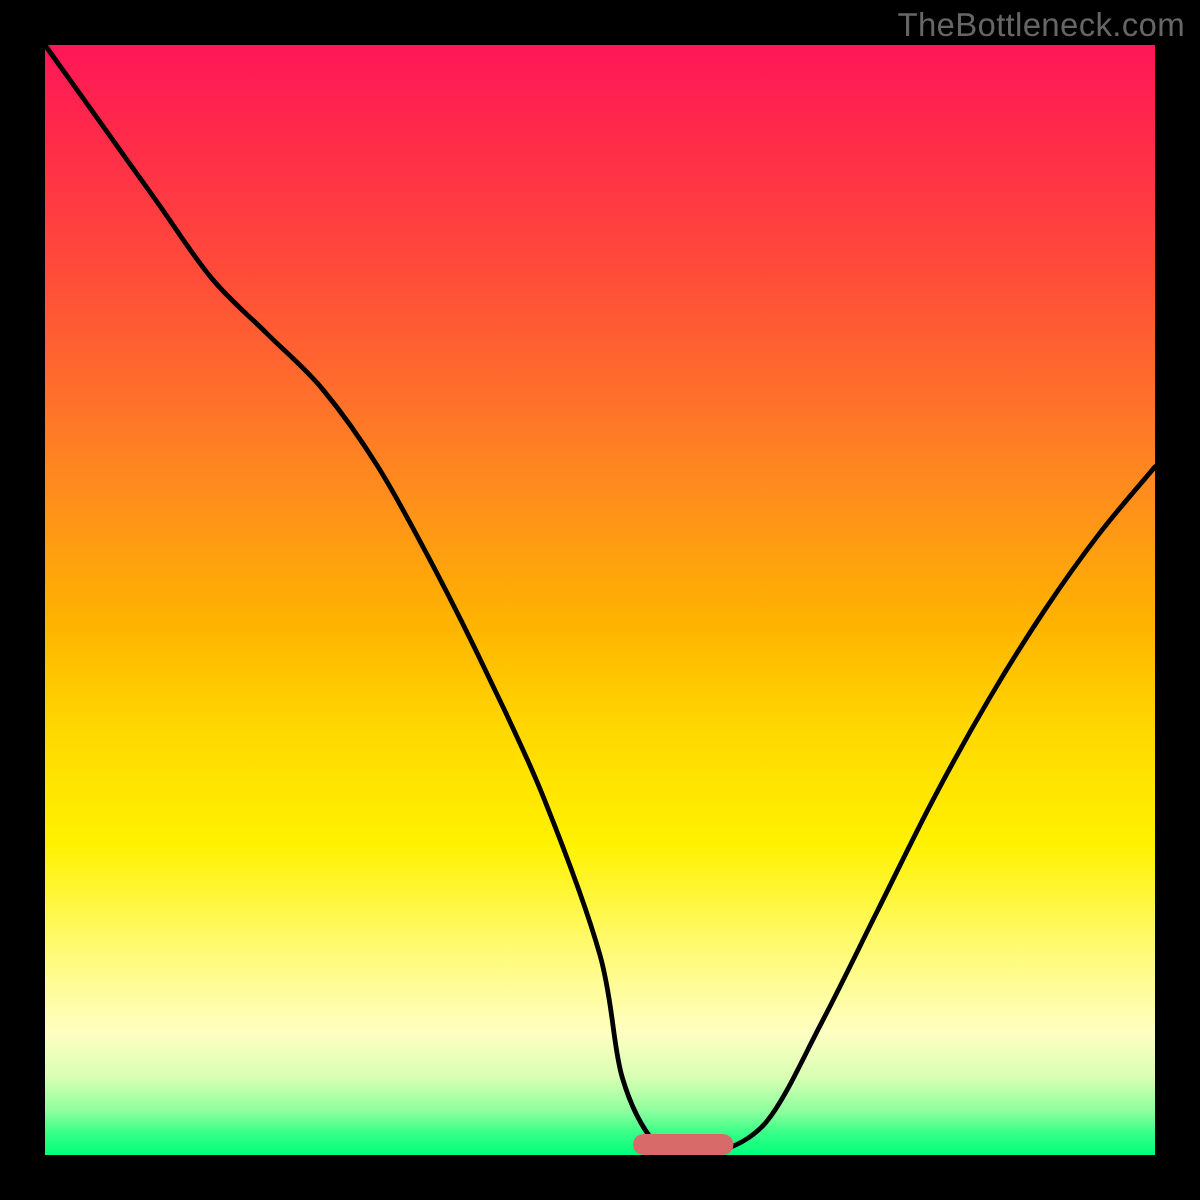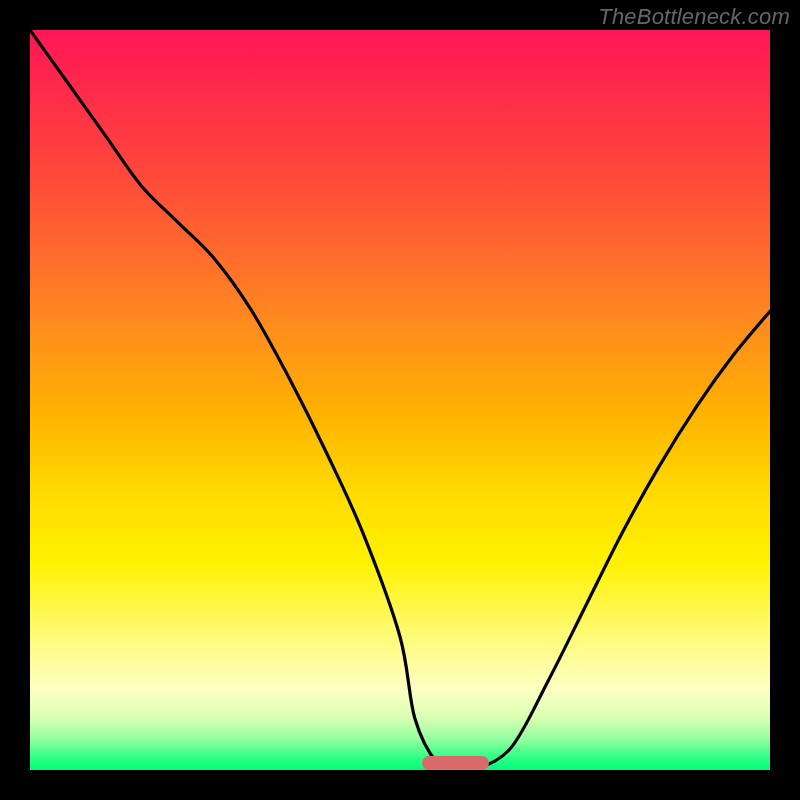--- a/index.html
+++ b/index.html
@@ -9,21 +9,20 @@
     height: 800px;
     background: #000;
     overflow: hidden;
     font-family: Arial, Helvetica, sans-serif;
   }
   .frame {
     position: relative;
     width: 800px;
     height: 800px;
     background: #000;
-    font-style: italic;
   }
   .watermark {
     position: absolute;
     top: 4px;
     right: 10px;
     color: #666;
     font-size: 22px;
     font-weight: 500;
     letter-spacing: 0.2px;
     z-index: 10;

